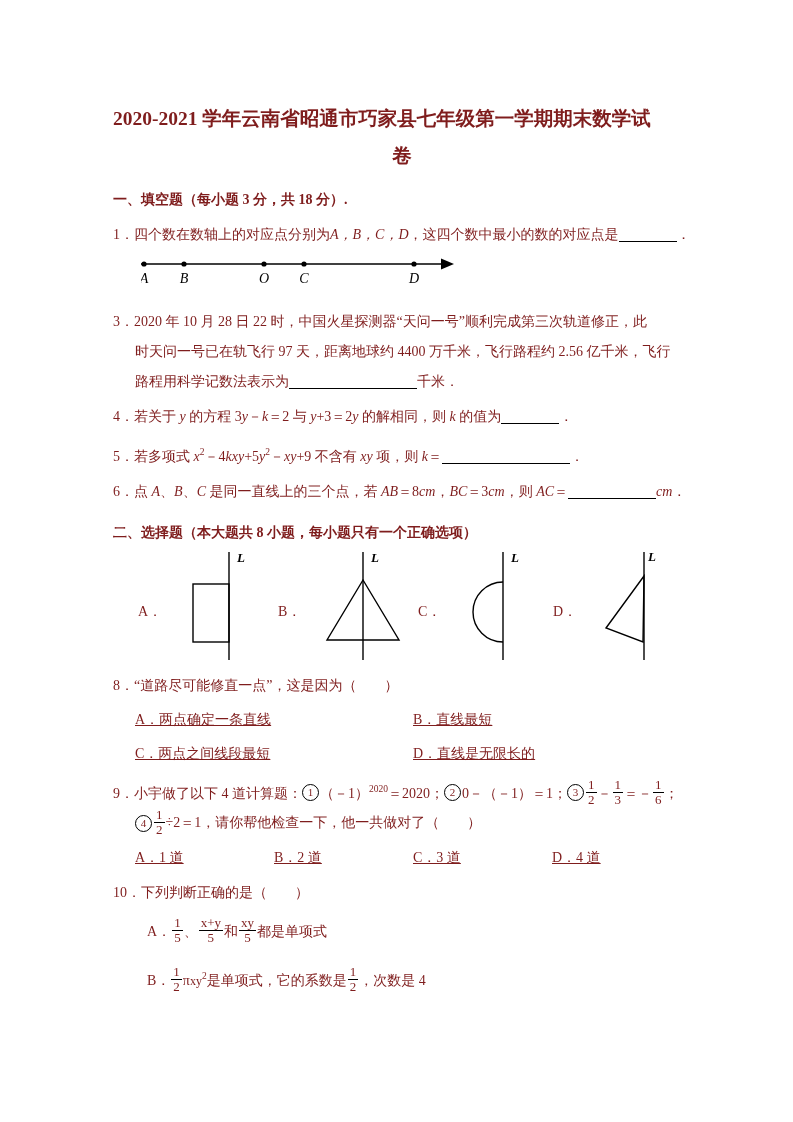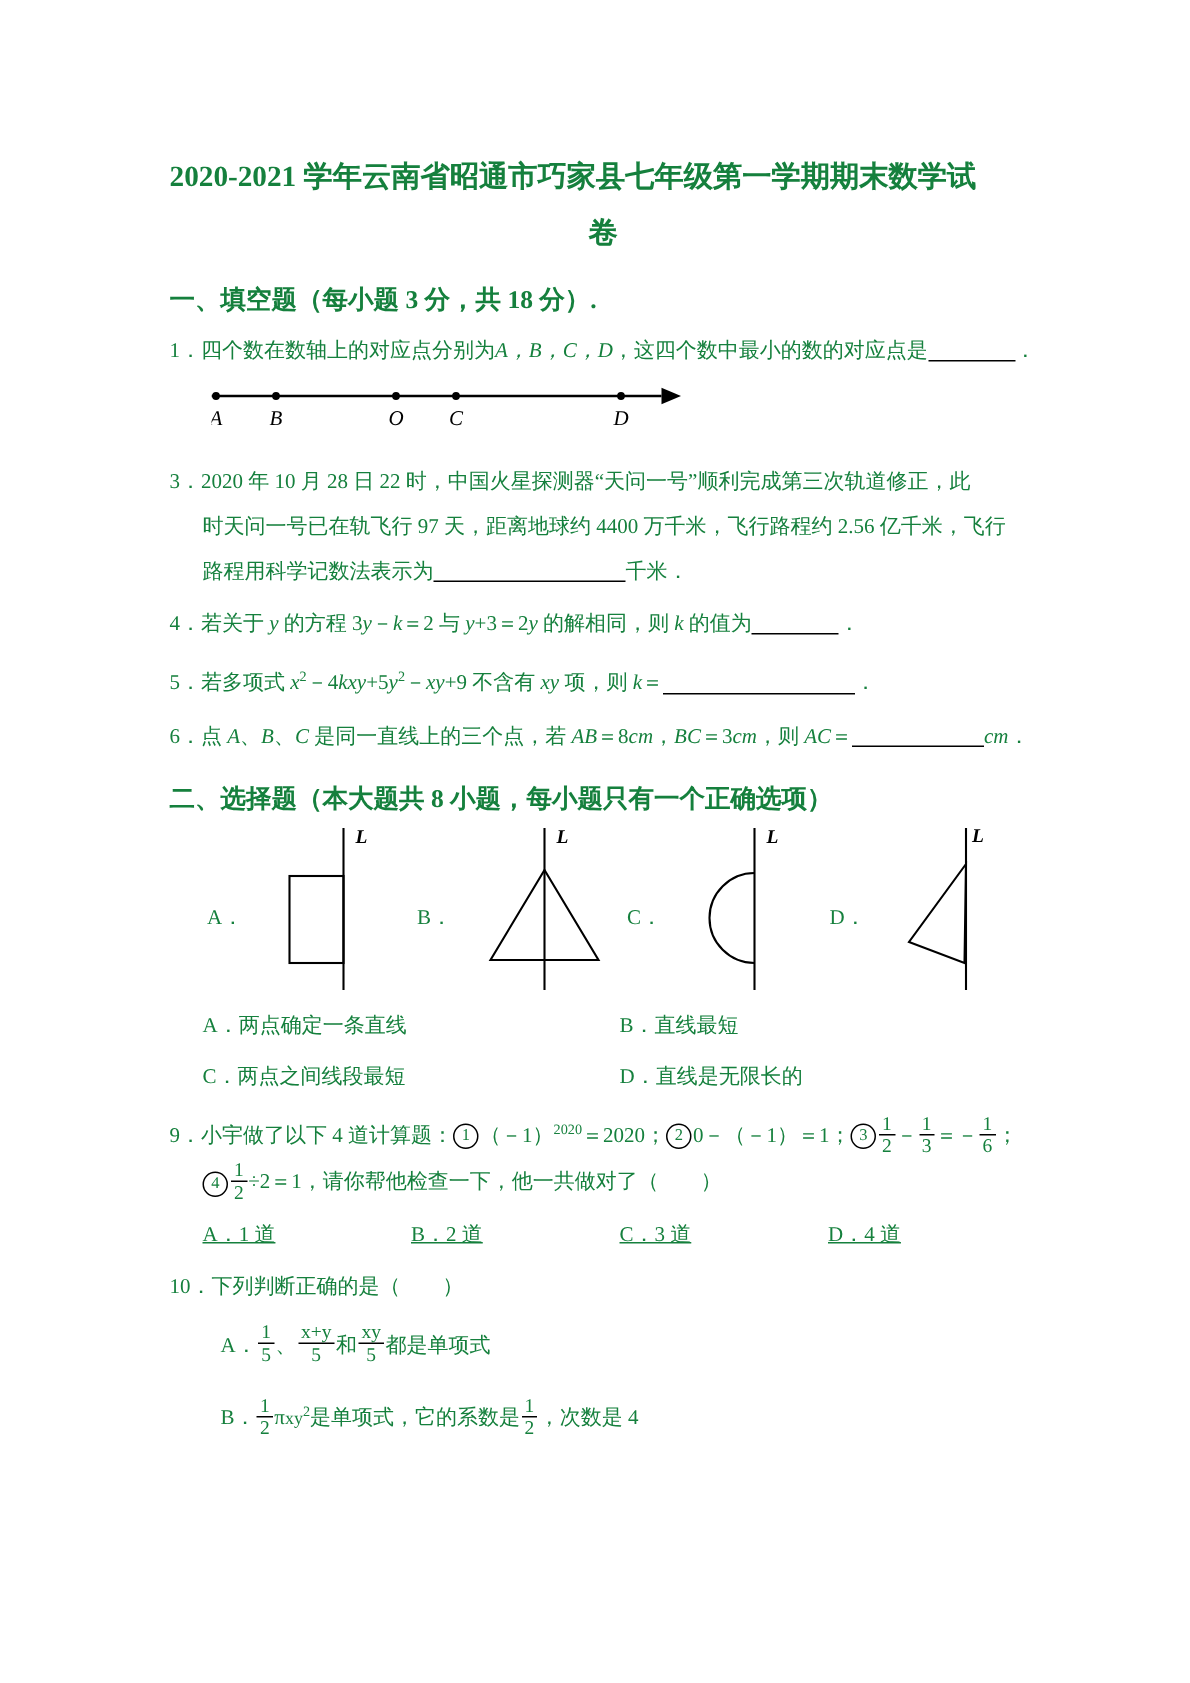--- a/index.html
+++ b/index.html
@@ -6,21 +6,21 @@
     margin: 0;
     padding: 0;
     background: #ffffff;
   }
   .page {
     position: relative;
     width: 793px;
     height: 1122px;
     background: #ffffff;
     font-family: "Liberation Serif", "DejaVu Serif", serif;
-    color: #15803d;
+    color: #7f1d1d;
     overflow: hidden;
   }
   .content {
     position: absolute;
     left: 113px;
     top: 0;
     width: 578px;
   }
 
   
@@ -31,21 +31,21 @@
     text-align: center;
     margin: 0;
     padding-top: 100px;
     letter-spacing: 0px;
   }
   .doc-title .t-line1 { display: block; text-align: left; }
   .doc-title .t-line2 { display: block; text-align: center; }
 
   
   .section-head {
-    font-size: 17px;
+    font-size: 14px;
     font-weight: bold;
     margin: 0;
     padding-top: 14px;
     padding-bottom: 3px;
     line-height: 24px;
   }
 
   
   .q {
     font-size: 14px;
@@ -70,21 +70,21 @@
   .numline { position: absolute; left: 28px; top: 4px; }
 
   
   .opt-row {
     font-size: 14px;
     line-height: 30px;
     padding-top: 4px;
     position: relative;
     padding-left: 22px;
   }
-  .opt-2col { display: flex; }
+  .opt-2col { display: flex; text-decoration: underline; }
   .opt-2col > div { width: 50%; }
   .opt-4col { display: flex; text-decoration: underline; }
   .opt-4col > div { width: 25%; }
 
   
   .figrow { position: relative; height: 118px; }
   .figlabel {
     position: absolute;
     font-size: 14px;
     font-family: "Liberation Serif", serif;
@@ -195,20 +195,23 @@
       </svg>
 
       <span class="figlabel" style="left:440px; top:55px;">D．</span>
       <svg class="figsvg" style="left:473px; top:0px;" width="100" height="118" viewBox="0 0 100 118">
         <line x1="58" y1="4" x2="58" y2="112" stroke="#000" stroke-width="1.4"></line>
         <polygon points="58,28 20,80 57,94" fill="none" stroke="#000" stroke-width="1.4"></polygon>
         <text x="62" y="13" font-family="Liberation Serif, serif" font-style="italic" font-weight="bold" font-size="13">L</text>
       </svg>
     </div>
 
+    <div class="q">
+      <span>8．</span><span>“道路尽可能修直一点”，这是因为（　　）</span>
+    </div>
     <div class="opt-row opt-2col">
       <div>A．两点确定一条直线</div>
       <div>B．直线最短</div>
     </div>
     <div class="opt-row opt-2col">
       <div>C．两点之间线段最短</div>
       <div>D．直线是无限长的</div>
     </div>
 
     <div class="q">

